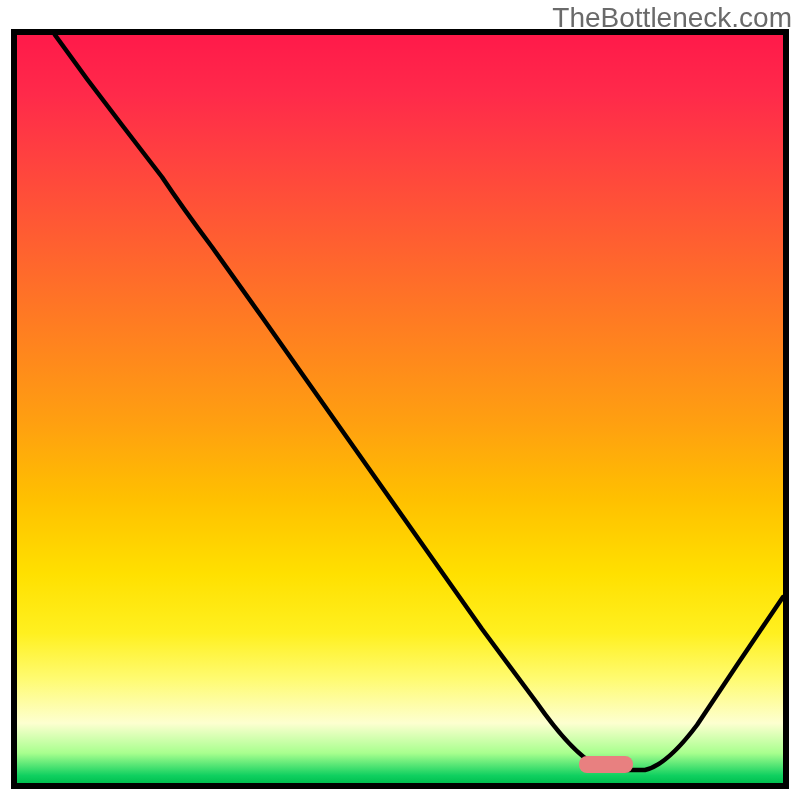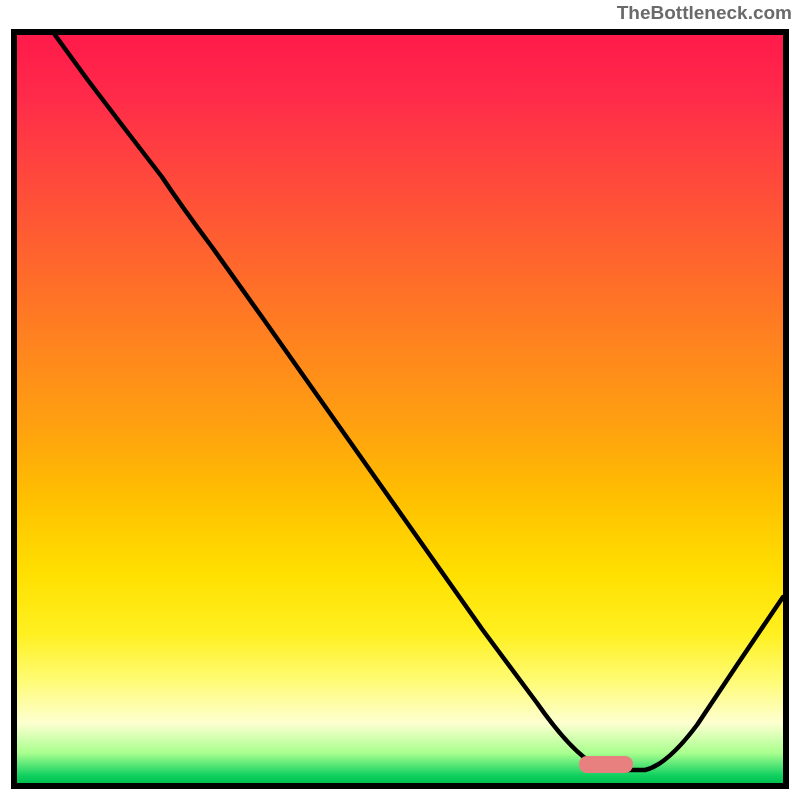--- a/index.html
+++ b/index.html
@@ -1,22 +1,22 @@
 <!DOCTYPE html>
 <html><head>
 <meta charset="utf-8">
 <style>
   * { margin: 0; padding: 0; box-sizing: border-box; }
   body { width: 800px; height: 800px; background: #fff; position: relative; font-family: Arial, sans-serif; }
   .attribution {
     position: absolute;
     top: 2px;
     right: 8px;
-    font-size: 19px;
-    font-weight: bold;
+    font-size: 28px;
+    font-weight: normal;
     color: #6a6a6a;
     z-index: 10;
   }
   .plot-frame {
     position: absolute;
     left: 11px;
     top: 29px;
     width: 778px;
     height: 760px;
     border: 6px solid #000;

